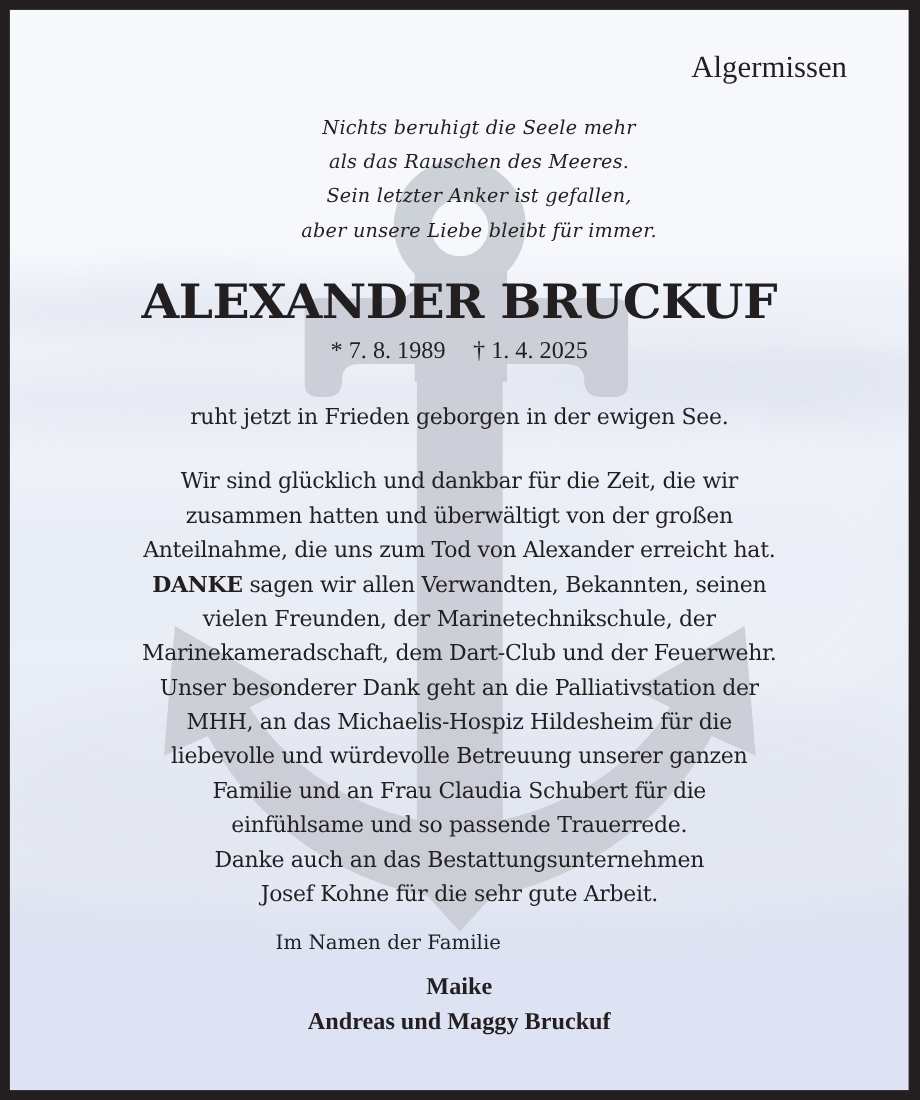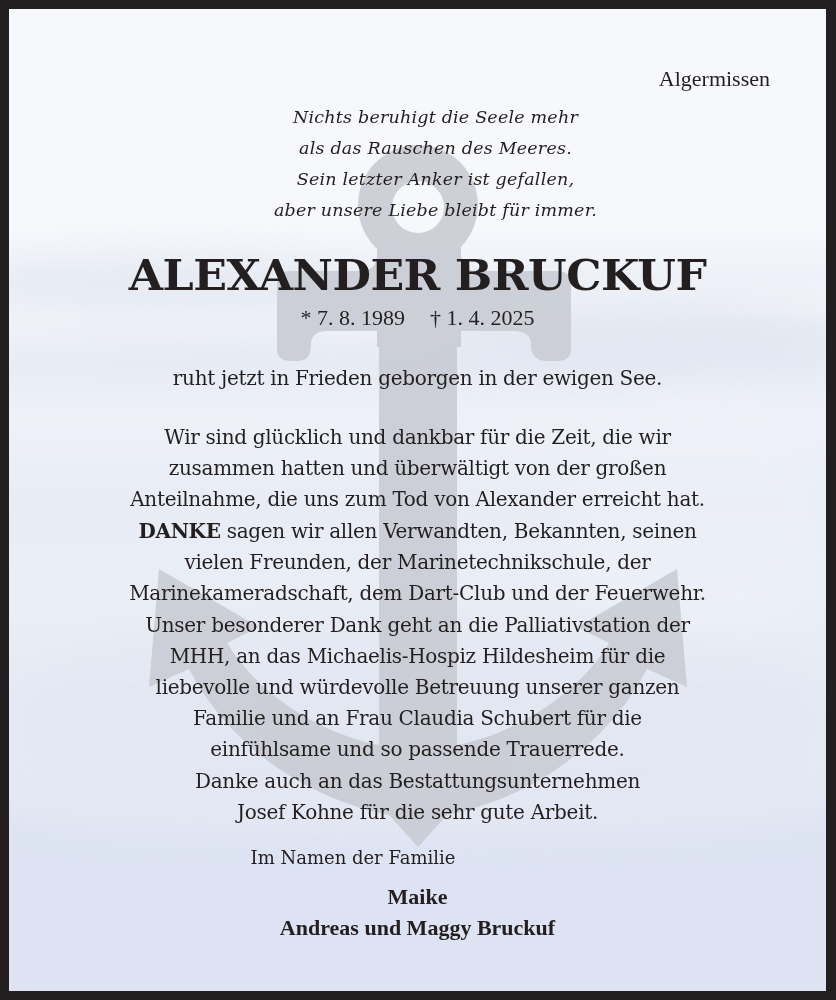--- a/index.html
+++ b/index.html
@@ -17,22 +17,22 @@
     overflow: hidden;
     background: linear-gradient(180deg,
       #f7f8fc 0%, #f6f8fc 22%, #eef1f8 27%, #f3f5fa 31%,
       #e9edf6 36%, #eef1f8 42%, #e8ecf5 50%, #eaeef6 60%,
       #e6eaf4 70%, #e4e8f3 80%, #dde3f2 84%, #dde3f2 100%);
   }
   .cloud { position: absolute; border-radius: 50%; filter: blur(18px); opacity: .55; }
   .anchor-wrap { position: absolute; left: 0; top: 0; width: 817px; height: 982px; pointer-events: none; }
   .content { position: absolute; left: 0; top: 0; width: 817px; height: 982px; text-align: center; }
   .place {
-    position: absolute; right: 56px; top: 57px;
-    font-family: "Liberation Serif", serif; font-size: 22px;
+    position: absolute; right: 56px; top: 37px;
+    font-family: "Liberation Serif", serif; font-size: 28px;
   }
   .poem {
     position: absolute; left: 0; width: 817px; top: 93px;
     font-family: "DejaVu Serif", serif; font-style: italic;
     font-size: 17.5px; line-height: 31px; letter-spacing: 0.2px;
   }
   .poem div { white-space: nowrap; margin-left: 36px; }
   .name {
     position: absolute; left: 0; width: 817px; top: 238px;
     font-family: "DejaVu Serif", serif; font-weight: bold;

